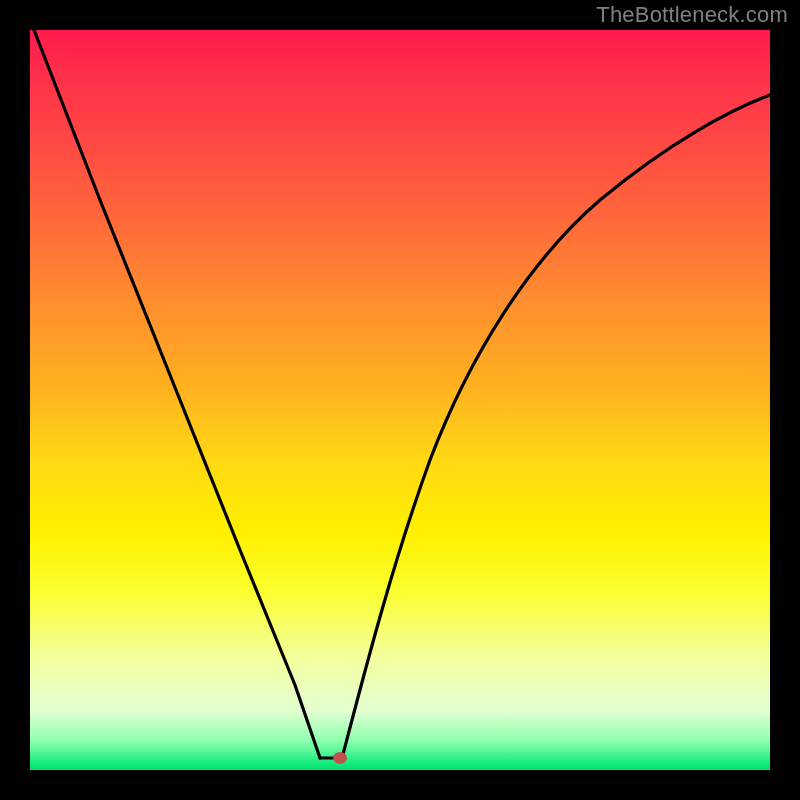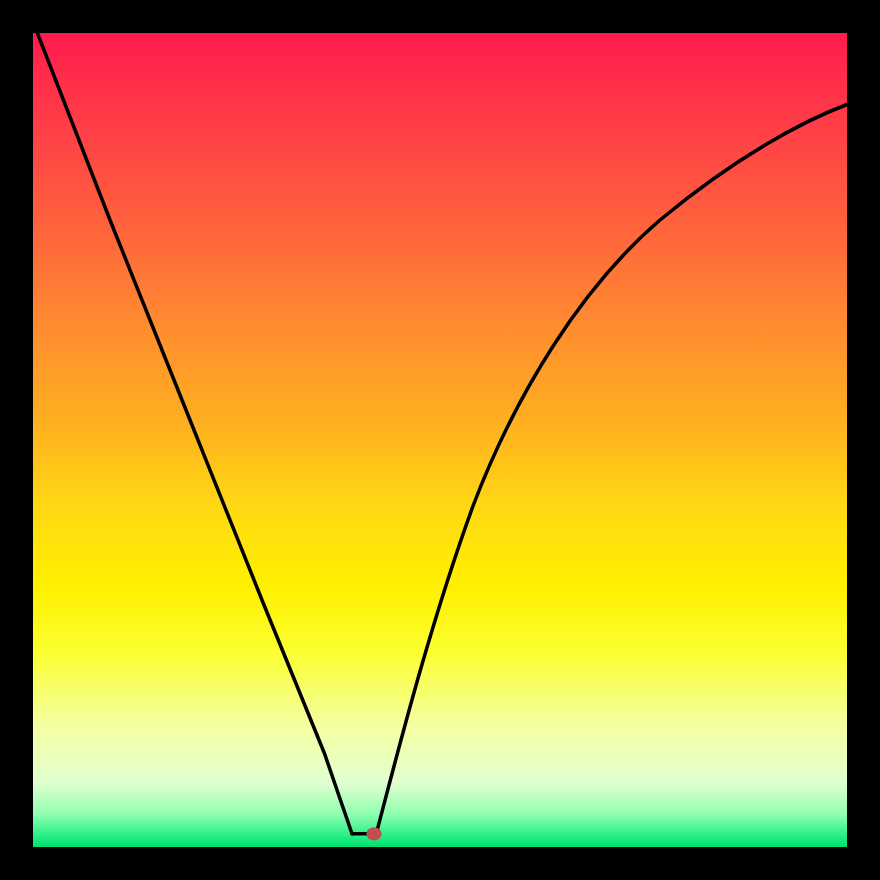--- a/index.html
+++ b/index.html
@@ -74,20 +74,21 @@
   .marker {
     fill: #c0504d;
     stroke: none;
   }
 </style>
 </head>
 <body>
 
 <div class="frame">
 
+  <div class="watermark">TheBottleneck.com</div>
 
   <div class="plot-area">
     <div class="gradient-bg"></div>
 
     <svg class="curve" viewBox="0 0 740 740">
 
       <path d="M 4 0
                L 70 170
                L 140 345
                L 210 520

